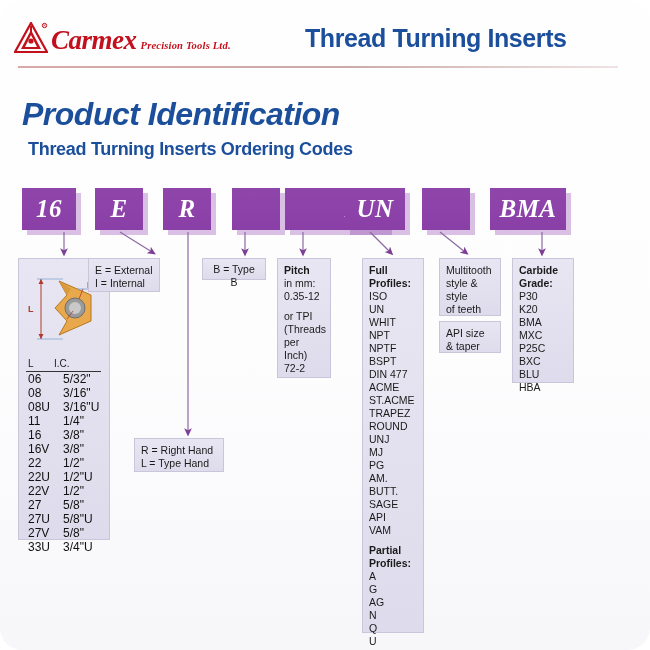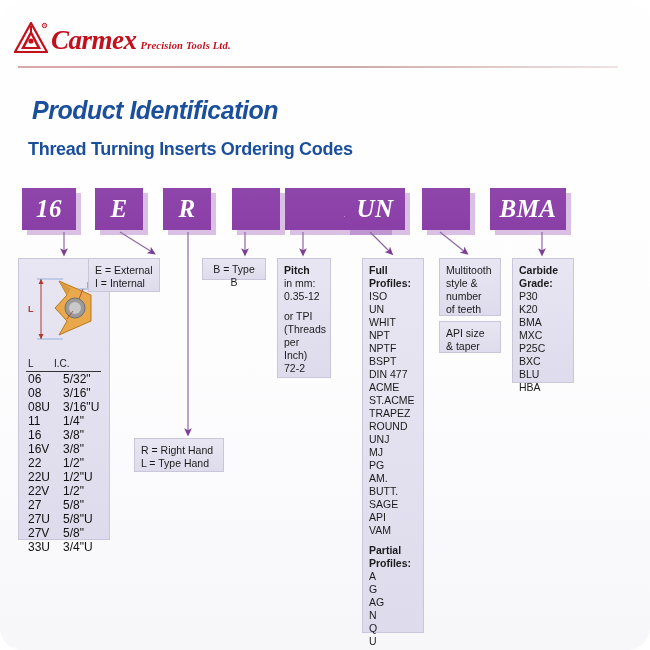--- a/index.html
+++ b/index.html
@@ -27,22 +27,22 @@
     letter-spacing:0.2px;}
   .header-title{
     position:absolute;left:305px;top:24px;
     color:#1b4f9c;font-weight:bold;font-size:25px;letter-spacing:-0.4px;
     font-family:"Liberation Sans",sans-serif;
   }
   .header-rule{position:absolute;left:18px;top:66px;width:600px;height:1.5px;
     background:linear-gradient(90deg,#d9a9a9 0%,#caa 55%,#efe3e3 100%);}
 
   
-  .title1{position:absolute;left:32px;top:96px;color:#1b4f9c;font-style:italic;
-    font-weight:bold;font-size:25px;letter-spacing:-0.5px;}
+  .title1{position:absolute;left:22px;top:96px;color:#1b4f9c;font-style:italic;
+    font-weight:bold;font-size:32px;letter-spacing:-0.5px;}
   .title2{position:absolute;left:28px;top:139px;color:#1b4f9c;
     font-weight:bold;font-size:18px;letter-spacing:-0.3px;}
 
   
   .code-box{position:absolute;height:42px;background:#8e44ad;
     background:linear-gradient(180deg,#8f46ab 0%,#8a3fa6 100%);
     box-shadow:5px 5px 0 rgba(142,68,173,0.33);
     display:flex;align-items:center;justify-content:center;}
   .code-box span{color:#ffffff;font-family:"Liberation Serif",serif;font-style:italic;
     font-weight:bold;font-size:25px;letter-spacing:0.5px;}
@@ -88,20 +88,21 @@
           <polygon points="17,13 23,25 11,25" fill="#ffffff"></polygon>
           <circle cx="17" cy="19" r="2.6" fill="#c2101c"></circle>
           <rect x="16" y="4" width="2" height="7" fill="#c2101c"></rect>
           <circle cx="30.5" cy="3.5" r="2.2" fill="none" stroke="#c2101c" stroke-width="1"></circle>
           <text x="30.5" y="5" font-size="3" fill="#c2101c" text-anchor="middle">R</text>
         </svg>
       </div>
       <div class="logo-text">Carmex</div>
       <div class="logo-sub">Precision Tools Ltd.</div>
     </div>
+    <div class="header-title">Thread Turning Inserts</div>
     <div class="header-rule"></div>
   </div>
 
   <div class="title1">Product Identification</div>
   <div class="title2">Thread Turning Inserts Ordering Codes</div>
 
   <div class="code-box" style="left:22px;top:188px;width:54px;">
     <span>16</span>
   </div>
   <div class="code-box" style="left:95px;top:188px;width:48px;">
@@ -305,21 +306,21 @@
           <span class="list-line">Q</span>
           <span class="list-line">U</span>
         </div>
     </div>
   </div>
 
   <div class="info-box" style="left:439px;top:258px;width:62px;height:58px;">
     <div class="pad">
       <span class="list-line">Multitooth</span>
       <span class="list-line">style &amp;</span>
-      <span class="list-line">number</span>
+      <span class="list-line">style</span>
       <span class="list-line">of teeth</span>
     </div>
   </div>
 
   <div class="info-box" style="left:439px;top:321px;width:62px;height:32px;">
     <div class="pad">
       <span class="list-line">API size</span>
       <span class="list-line">&amp; taper</span>
     </div>
   </div>

